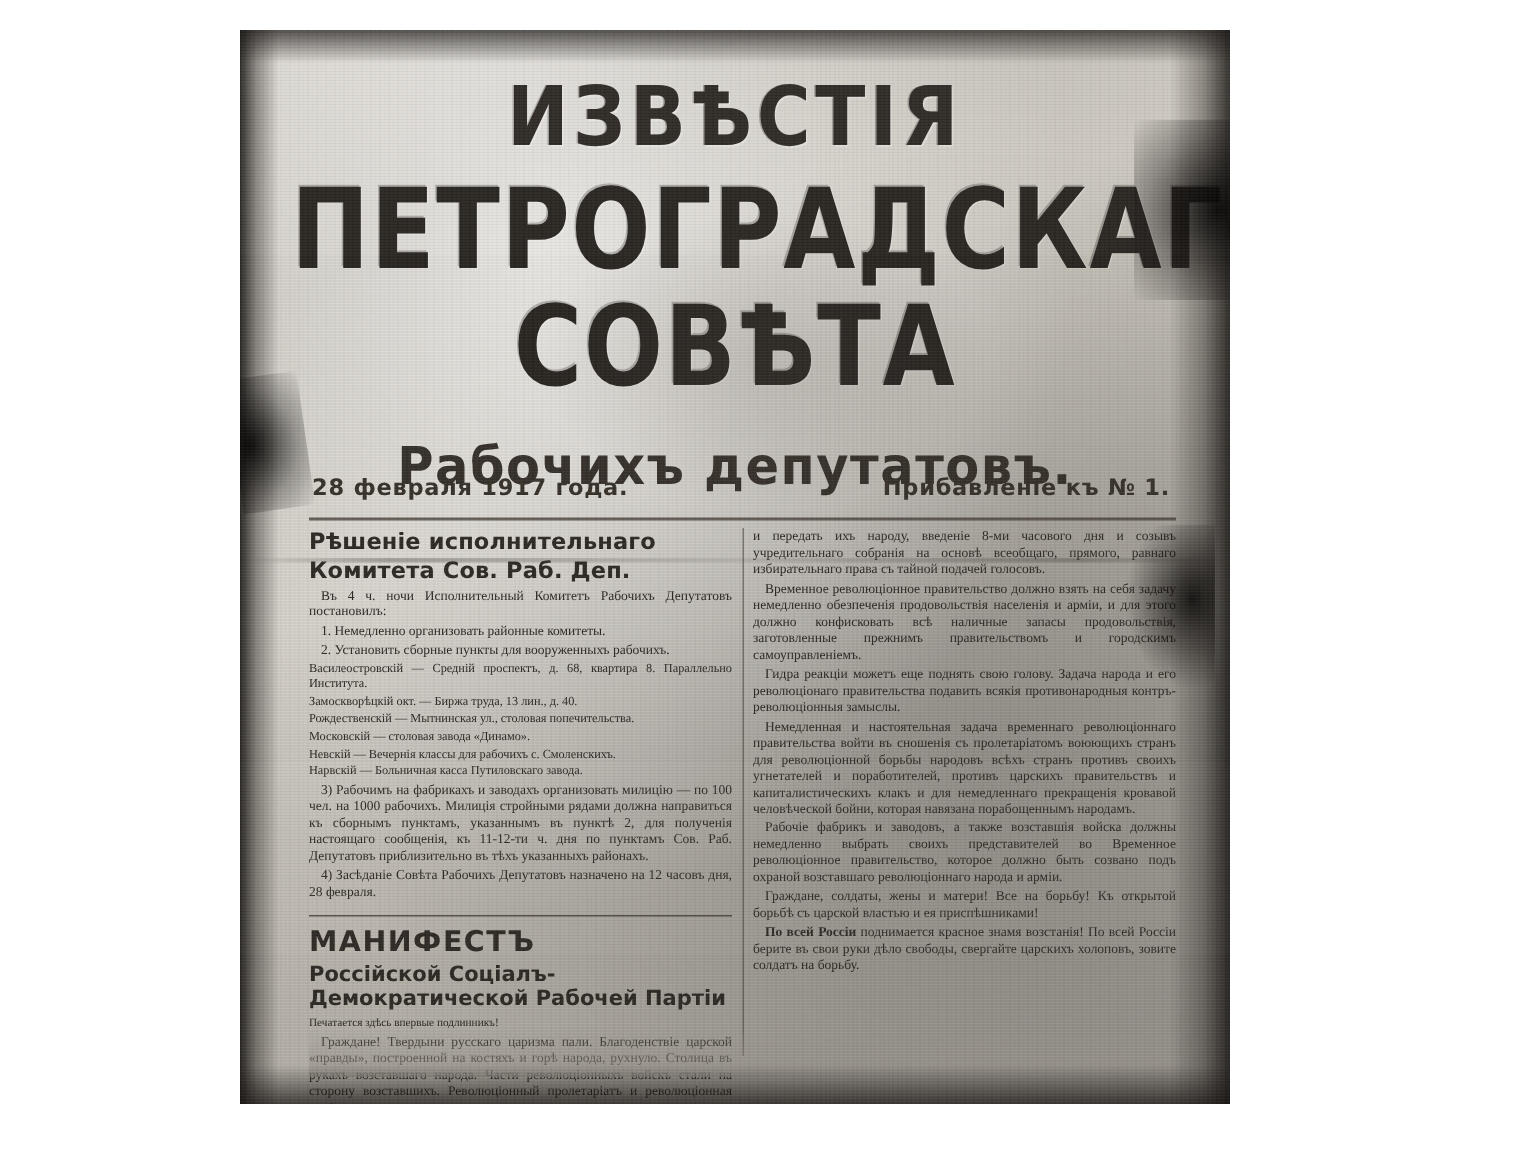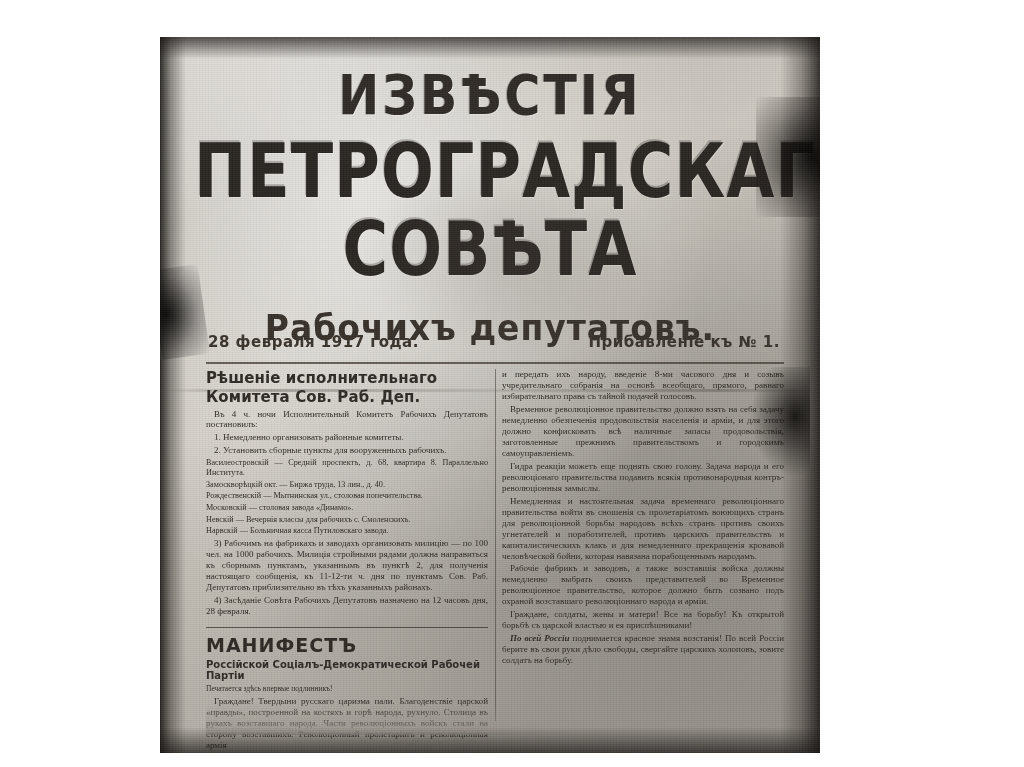--- a/index.html
+++ b/index.html
@@ -16,21 +16,21 @@
     position: relative;
     width: 1024px;
     height: 767px;
     background: #ffffff;
   }
 
   
   #paper-photo {
     position: absolute;
     left: 160px;
-    top: 37px;
+    top: 20px;
     width: 660px;
     height: 716px;
     background:
       radial-gradient(ellipse at 30% 20%, rgba(255,255,255,0.55) 0%, rgba(255,255,255,0) 55%),
       radial-gradient(ellipse at 75% 70%, rgba(0,0,0,0.18) 0%, rgba(0,0,0,0) 60%),
       linear-gradient(150deg, #cfcbc4 0%, #bdb9b1 18%, #c9c5bd 38%, #b3afa7 62%, #a9a59d 80%, #9e9a93 100%);
     box-shadow: 0 0 0 0 rgba(0,0,0,0);
     overflow: hidden;
     filter: contrast(1.05);
   }
@@ -186,21 +186,21 @@
     font-size: 9px;
     line-height: 1.22;
     text-align: justify;
     margin: 0 0 2px 0;
   }
   .p-i { text-indent: 8px; }
   .p-small {
     font-size: 8.2px;
     line-height: 1.18;
   }
-  .b { font-weight: bold; font-style: italic; }
+  .b { font-weight: bold; }
 
   .manifest-block {
     margin-top: 10px;
     text-align: left;
   }
   .rule-thin {
     width: 100%;
     height: 1px;
     background: rgba(55,50,44,0.75);
     margin: 6px 0 6px 0;
@@ -208,21 +208,21 @@
   #manifest-title {
     font-family: "DejaVu Sans", sans-serif;
     font-weight: bold;
     font-size: 19px;
     letter-spacing: 1px;
     color: #322d28;
   }
   #manifest-org {
     font-family: "DejaVu Sans", sans-serif;
     font-weight: bold;
-    font-size: 10px;
+    font-size: 14px;
     margin-top: 3px;
   }
   #manifest-call {
     font-family: "DejaVu Sans", sans-serif;
     font-weight: bold;
     font-size: 14.5px;
     margin-top: 3px;
     letter-spacing: 0.3px;
   }
   #manifest-note {

